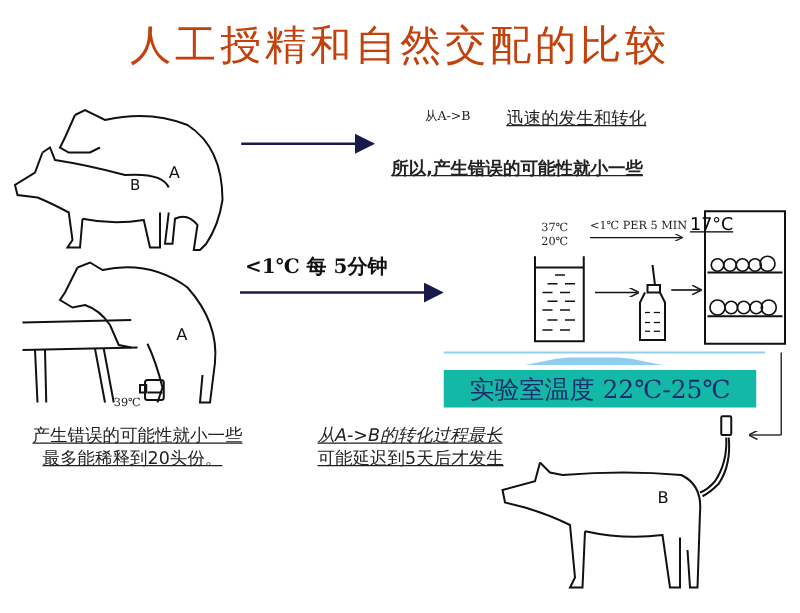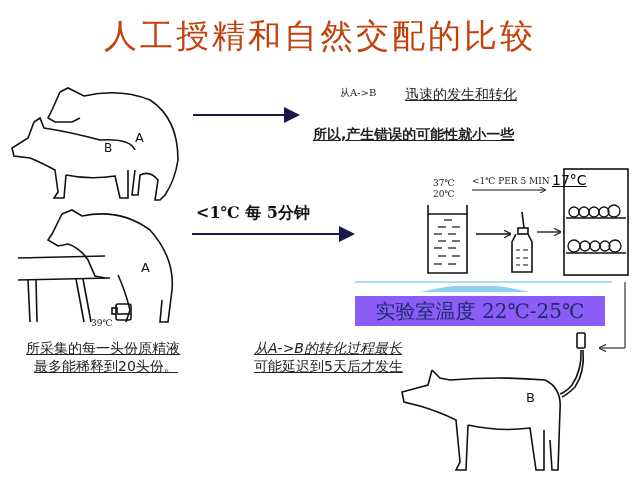--- a/index.html
+++ b/index.html
@@ -3,35 +3,35 @@
 <meta charset="utf-8">
 <style>
   html, body { margin:0; padding:0; }
   body { width:640px; height:490px; background:#ffffff; position:relative; overflow:hidden; font-family:"DejaVu Serif", serif; }
   .abs { position:absolute; }
   .title { left:0; top:14px; width:640px; text-align:center; font-size:33px; color:#c2410c; font-family:"DejaVu Serif", serif; letter-spacing:3px; }
   .note { font-size:14px; color:#222; text-decoration:underline; white-space:nowrap; font-family:"DejaVu Sans", sans-serif; }
   .note-plain { font-size:10px; color:#222; white-space:nowrap; font-family:"DejaVu Serif", serif; }
   .rate { font-size:16px; font-weight:bold; color:#111; white-space:nowrap; font-family:"DejaVu Serif", serif; }
   .small { font-size:9px; color:#222; font-family:"DejaVu Serif", serif; white-space:nowrap; }
-  .lab-box { left:355px; top:296px; width:250px; height:30px; background:#8b5cf6; color:#1a2d6b; font-size:20px; text-align:center; line-height:30px; font-family:"DejaVu Serif", serif; white-space:nowrap; }
+  .lab-box { left:355px; top:296px; width:250px; height:30px; background:#14b8a6; color:#1a2d6b; font-size:20px; text-align:center; line-height:30px; font-family:"DejaVu Serif", serif; white-space:nowrap; }
   svg { position:absolute; left:0; top:0; }
 </style>
 </head>
 <body>
 
 <div class="abs title">人工授精和自然交配的比较</div>
 
 <div class="abs note-plain" style="left:340px;top:86px;">从A-&gt;B</div>
 <div class="abs note" style="left:405px;top:86px;">迅速的发生和转化</div>
 <div class="abs note" style="left:313px;top:126px;font-weight:bold;">所以,产生错误的可能性就小一些</div>
 
 <div class="abs rate" style="left:196px;top:203px;">&lt;1℃ 每 5分钟</div>
 
-<div class="abs note" style="left:26px;top:340px;">所采集的每一头份原精液</div>
+<div class="abs note" style="left:26px;top:340px;">产生错误的可能性就小一些</div>
 <div class="abs note" style="left:34px;top:358px;">最多能稀释到20头份。</div>
 <div class="abs note" style="left:254px;top:340px;font-style:italic;">从A-&gt;B的转化过程最长</div>
 <div class="abs note" style="left:254px;top:358px;">可能延迟到5天后才发生</div>
 
 <div class="abs small" style="left:433px;top:178px;">37℃</div>
 <div class="abs small" style="left:433px;top:189px;">20℃</div>
 <div class="abs small" style="left:472px;top:176px;">&lt;1℃ PER 5 MIN</div>
 <div class="abs" style="left:552px;top:172px;font-size:14px;font-family:'DejaVu Sans',sans-serif;text-decoration:underline;">17°C</div>
 <div class="abs small" style="left:91px;top:318px;">39℃</div>
 

